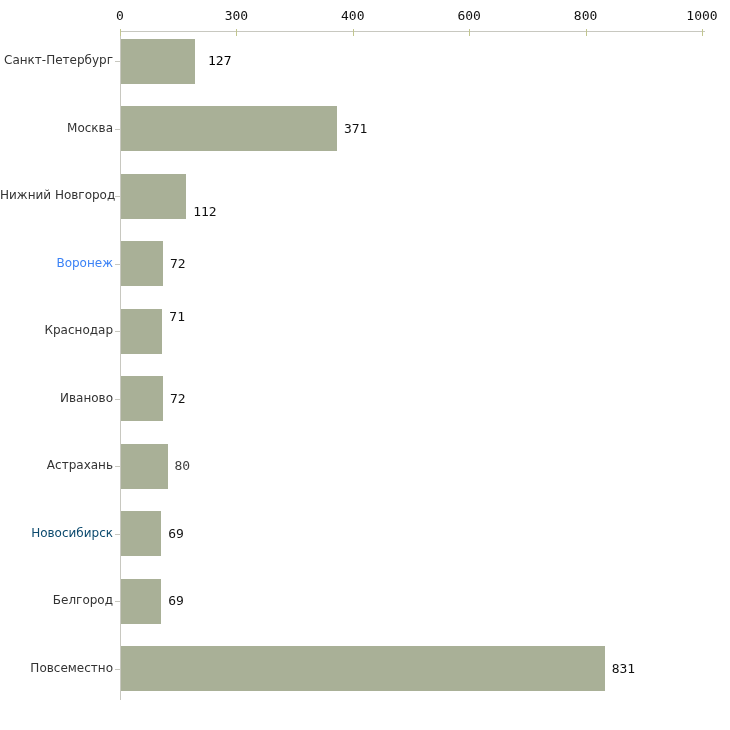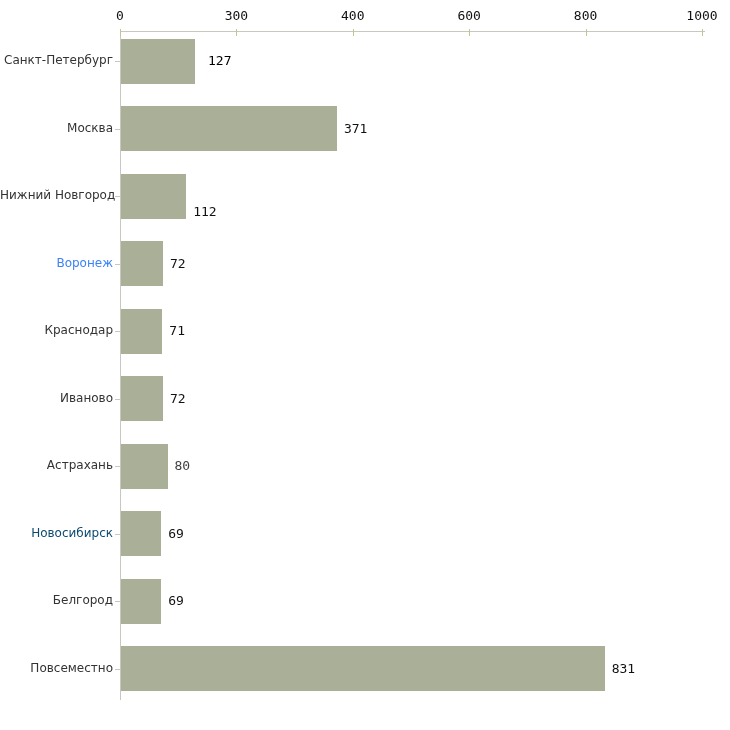--- a/index.html
+++ b/index.html
@@ -109,21 +109,21 @@
       <div class="cat-tick" style="top: 196px; background: rgb(200, 200, 192);"></div>
       <div class="bar" style="top: 173.5px; width: 65.184px; background: rgb(169, 176, 151);"></div>
       <div class="value-label" style="left: 193.184px; top: 212px; color: rgb(17, 17, 17);">112</div>
       <div class="cat-label" style="top: 263.5px; color: #3b82f6;">Воронеж</div>
       <div class="cat-tick" style="top: 263.5px; background: rgb(200, 200, 192);"></div>
       <div class="bar" style="top: 241px; width: 41.904px; background: rgb(169, 176, 151);"></div>
       <div class="value-label" style="left: 169.904px; top: 263.5px; color: rgb(17, 17, 17);">72</div>
       <div class="cat-label" style="top: 331px; color: rgb(51, 51, 51);">Краснодар</div>
       <div class="cat-tick" style="top: 331px; background: rgb(200, 200, 192);"></div>
       <div class="bar" style="top: 308.5px; width: 41.322px; background: rgb(169, 176, 151);"></div>
-      <div class="value-label" style="left: 169.322px; top: 331px; color: rgb(17, 17, 17);">71</div>
+      <div class="value-label" style="left: 169.322px; top: 317px; color: rgb(17, 17, 17);">71</div>
       <div class="cat-label" style="top: 398.5px; color: rgb(51, 51, 51);">Иваново</div>
       <div class="cat-tick" style="top: 398.5px; background: rgb(200, 200, 192);"></div>
       <div class="bar" style="top: 376px; width: 41.904px; background: rgb(169, 176, 151);"></div>
       <div class="value-label" style="left: 169.904px; top: 398.5px; color: rgb(17, 17, 17);">72</div>
       <div class="cat-label" style="top: 466px; color: rgb(51, 51, 51);">Астрахань</div>
       <div class="cat-tick" style="top: 466px; background: rgb(200, 200, 192);"></div>
       <div class="bar" style="top: 443.5px; width: 46.56px; background: rgb(169, 176, 151);"></div>
       <div class="value-label" style="left: 174.56px; top: 466px; color: #404040;">80</div>
       <div class="cat-label" style="top: 533.5px; color: #0c4a6e;">Новосибирск</div>
       <div class="cat-tick" style="top: 533.5px; background: rgb(200, 200, 192);"></div>

